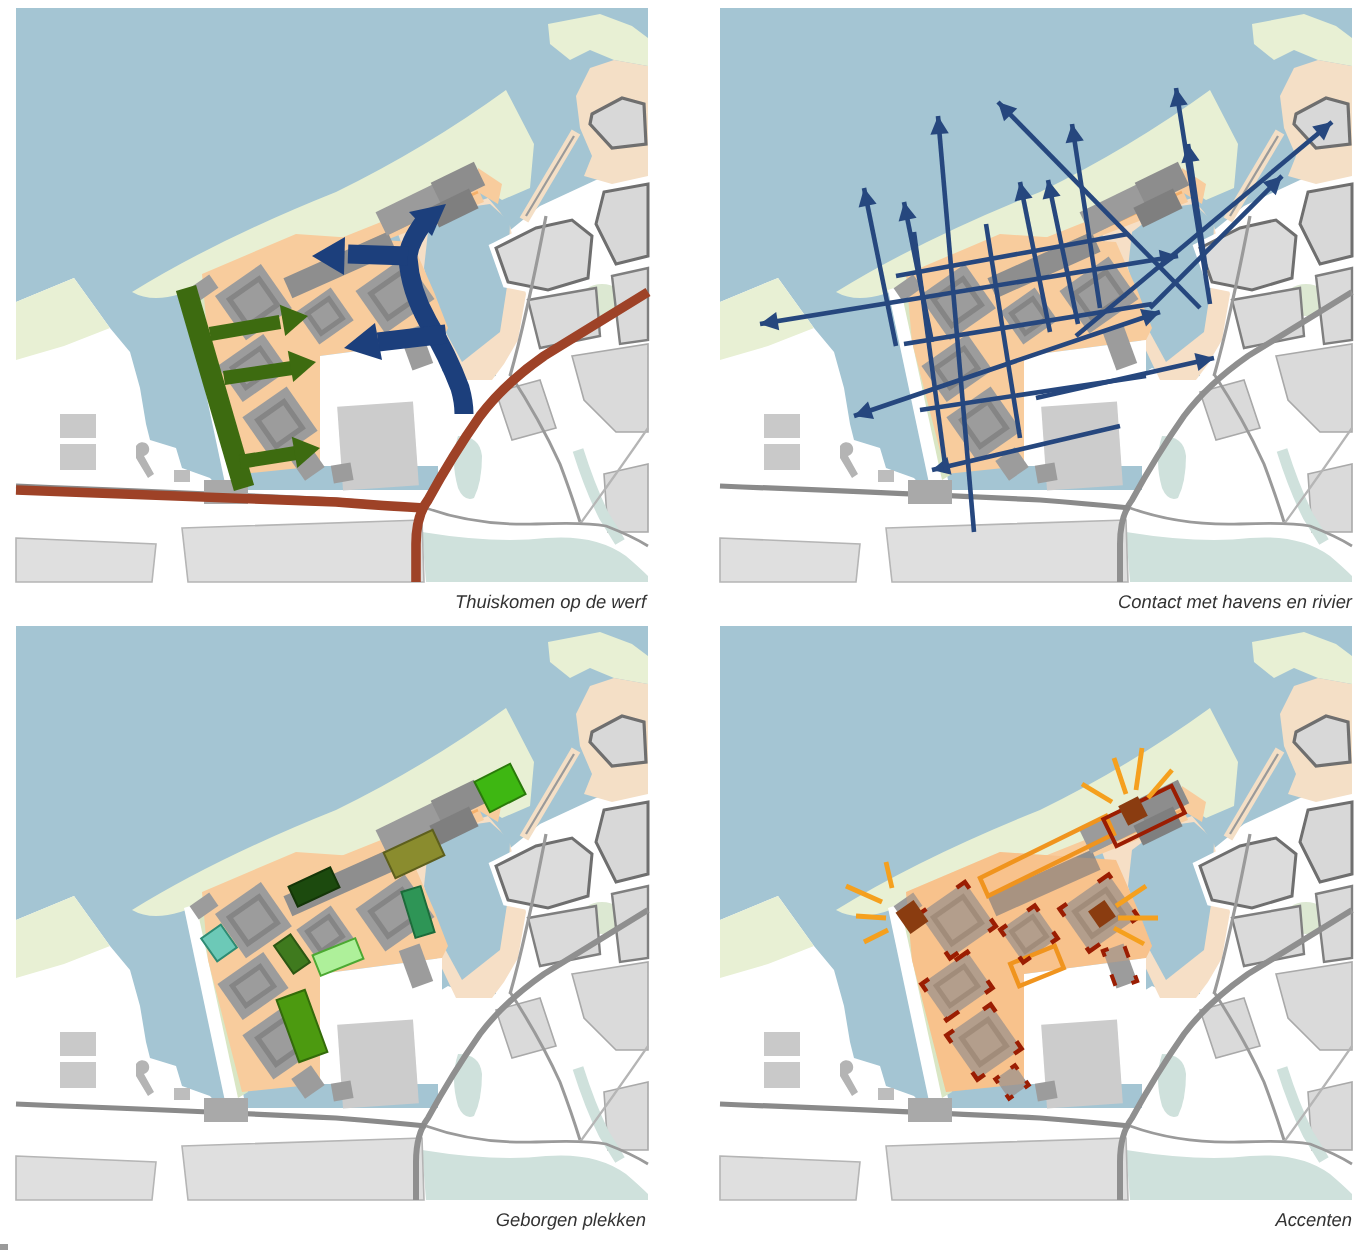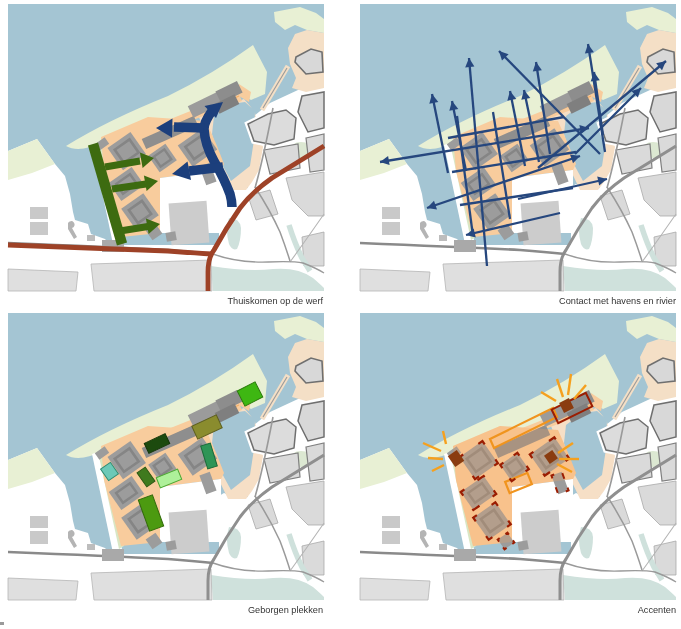--- a/index.html
+++ b/index.html
@@ -1,16 +1,16 @@
 <!DOCTYPE html>
 <html><head>
 <meta charset="utf-8">
 <style>
 html,body{margin:0;padding:0;background:#ffffff;}
-#wrap{position:relative;width:681px;height:629px;background:#ffffff;font-family:"Liberation Sans",sans-serif;}
+#wrap{position:relative;width:681px;height:629px;background:#ffffff;font-family:"Liberation Sans",sans-serif;font-style:italic;}
 svg{display:block;}
 .cap{font-family:"Liberation Sans",sans-serif;font-size:9.2px;fill:#333333;}
 </style>
 </head>
 <body>
 <div id="wrap">
 <svg width="681" height="629" viewBox="0 0 681 629">
 <defs>
 <g id="basemap">
 

